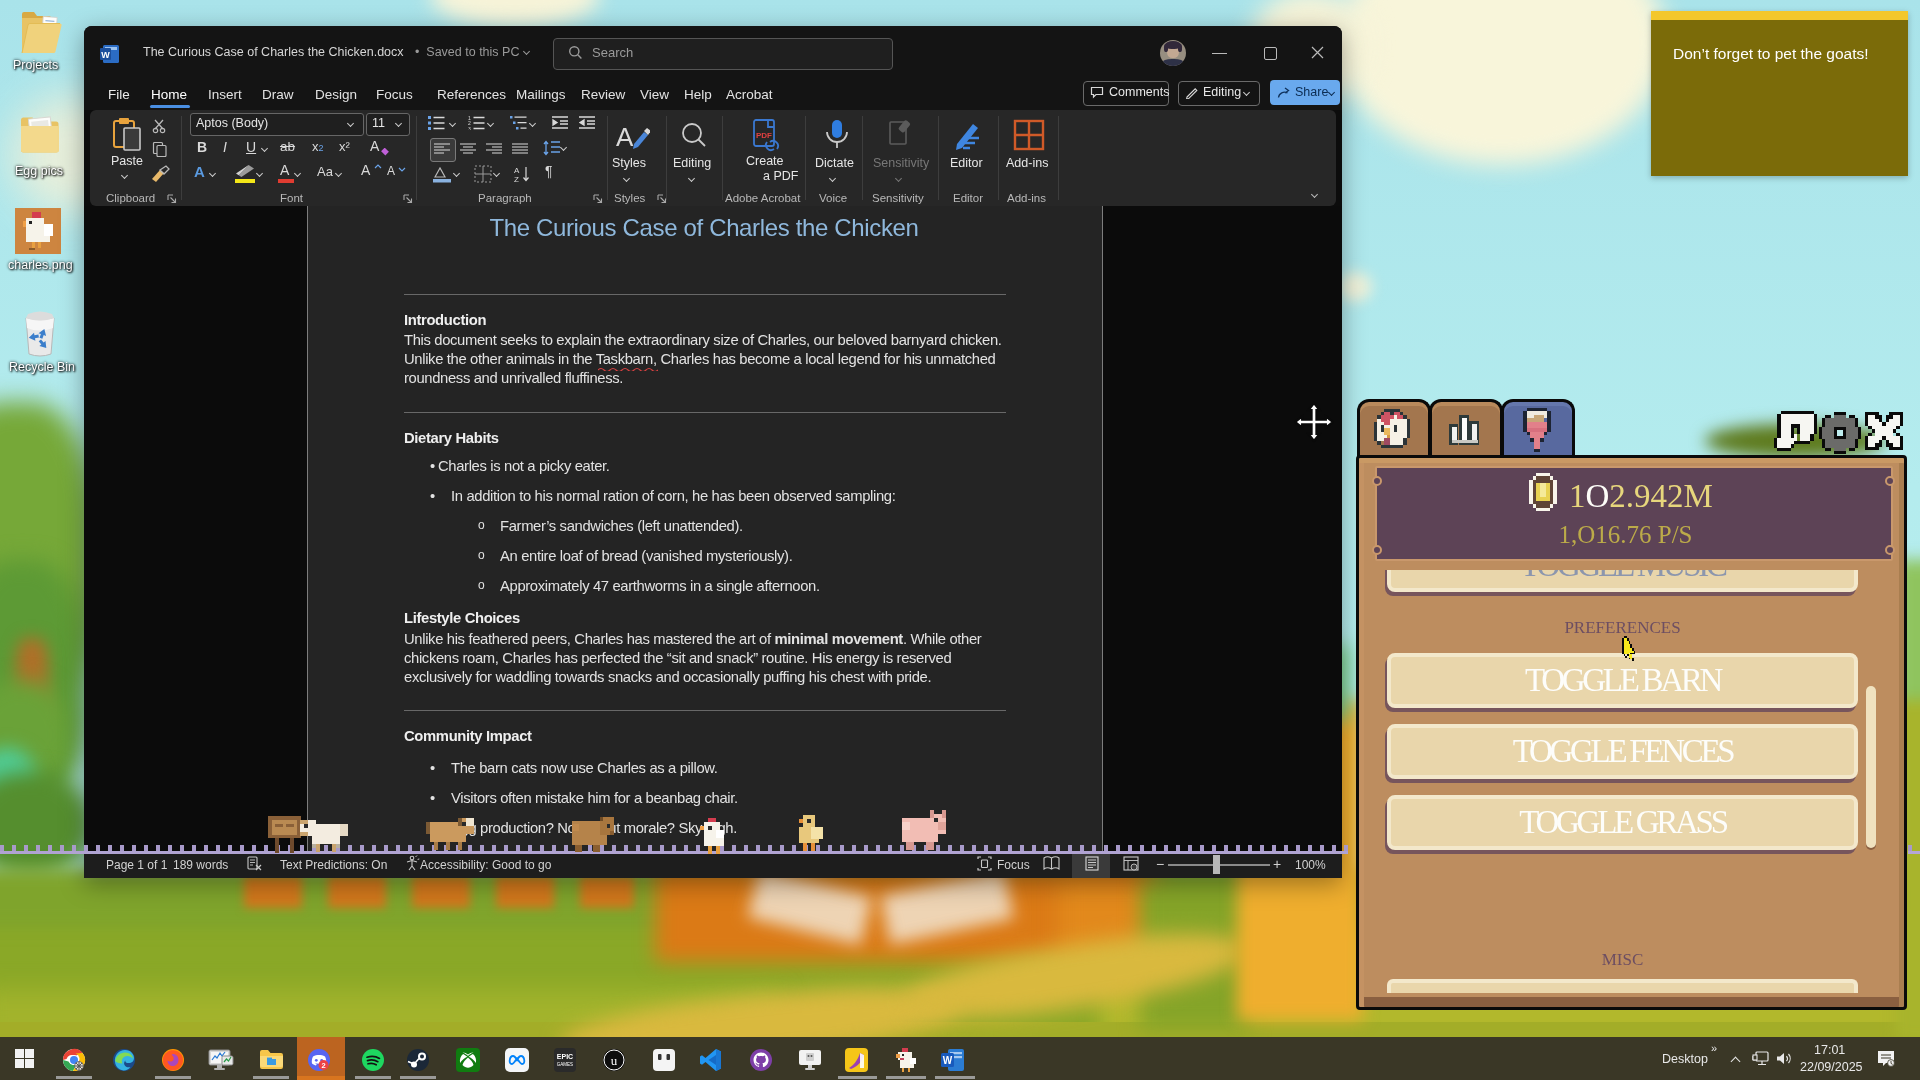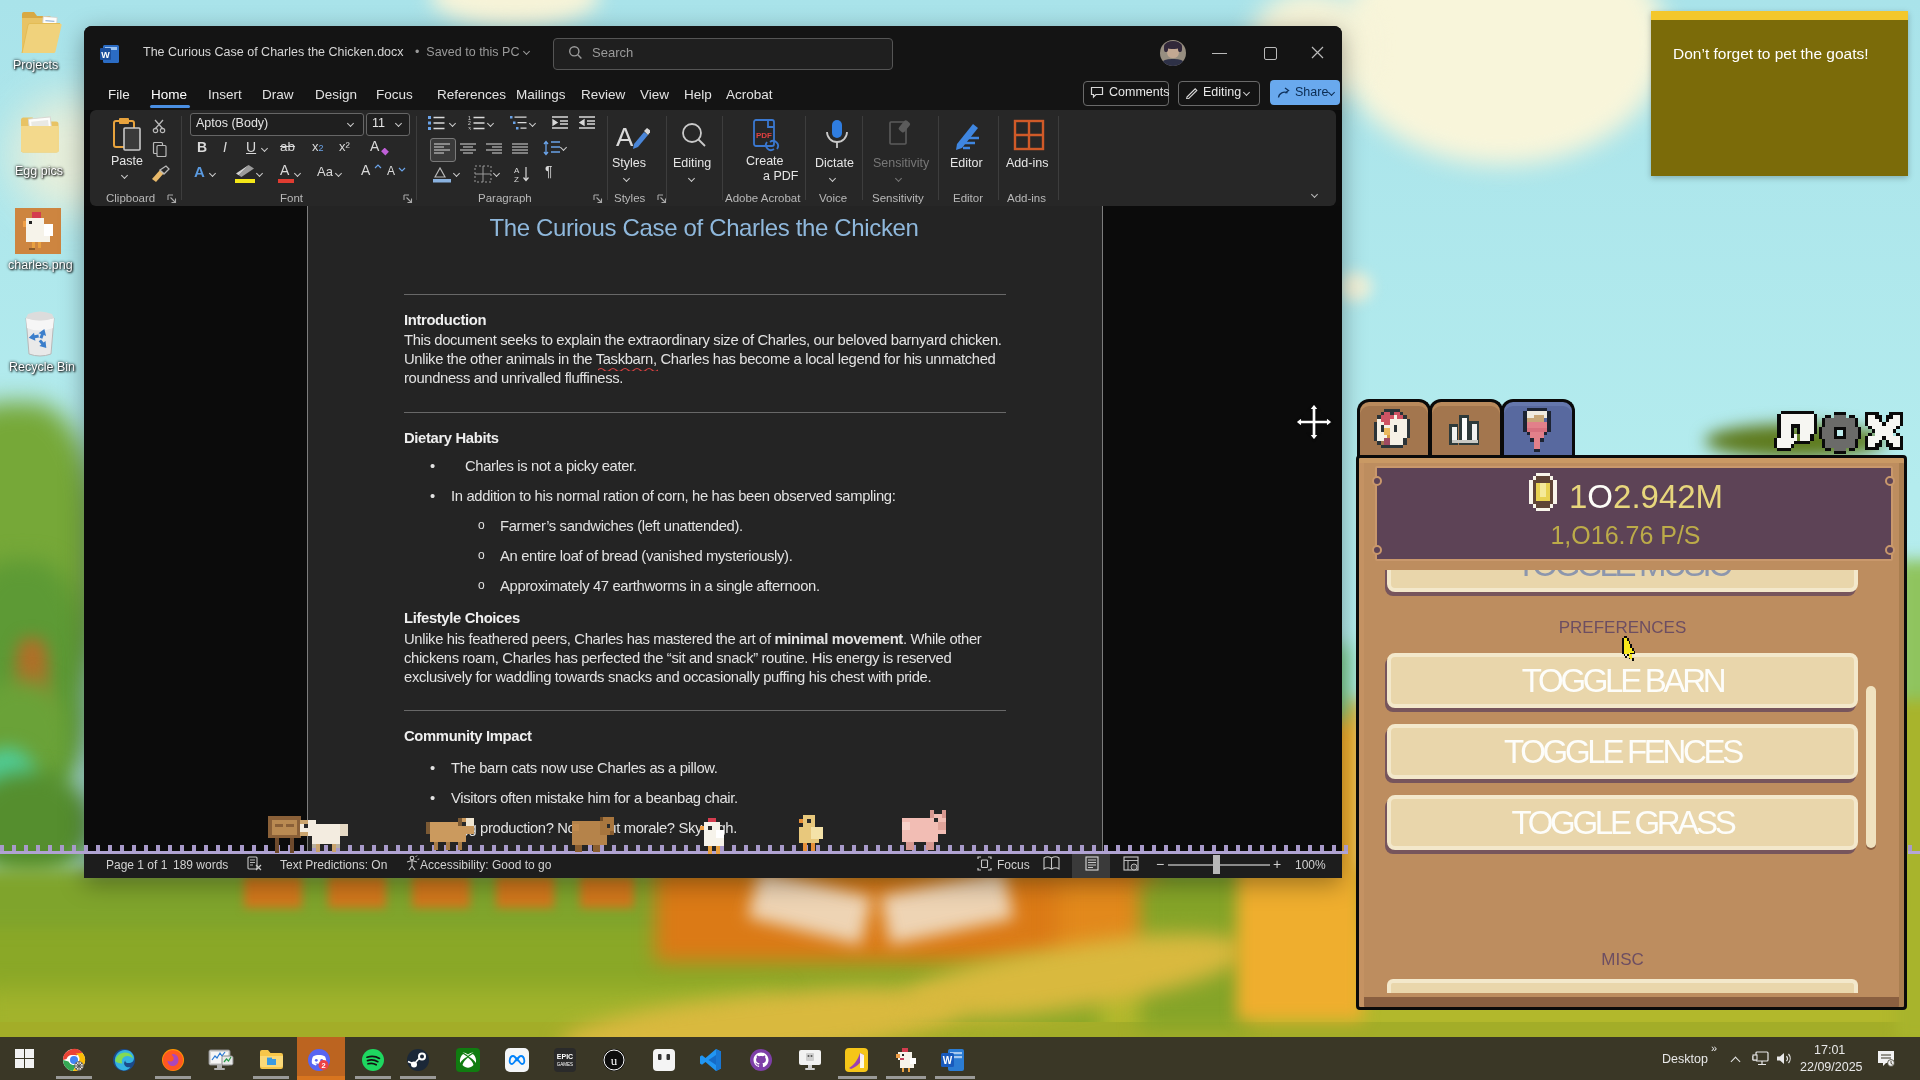--- a/index.html
+++ b/index.html
@@ -421,21 +421,21 @@
       <div class="txt" style="left:320px;top:286px;font-weight:bold;color:#efefef;">Introduction</div>
       <div class="txt" style="left:320px;top:305px;line-height:19.2px;">This document seeks to explain the extraordinary size of Charles, our beloved barnyard chicken.
 Unlike the other animals in the Taskbarn, Charles has become a local legend for his unmatched
 roundness and unrivalled fluffiness.</div>
       <svg class="abs" style="left:514px;top:341px;" width="60" height="4" viewBox="0 0 60 4">
           <path d="M0 3 q3-3 6 0 t6 0 t6 0 t6 0 t6 0 t6 0 t6 0 t6 0 t6 0 t6 0" fill="none" stroke="#d24040" stroke-width="1.1"></path>
         </svg>
       <div class="abs" style="left:320px;top:386px;width:602px;height:1px;background:#686868;"></div>
       <div class="txt" style="left:320px;top:404px;font-weight:bold;color:#efefef;">Dietary Habits</div>
       <div class="txt" style="left:346px;top:432px;">•</div>
-      <div class="txt" style="left:381px;top:432px;">Charles is not a picky eater.</div>
+      <div class="txt" style="left:354px;top:432px;">Charles is not a picky eater.</div>
       <div class="txt" style="left:346px;top:462px;">•</div>
       <div class="txt" style="left:367px;top:462px;">In addition to his normal ration of corn, he has been observed sampling:</div>
       <div class="txt" style="left:394px;top:492px;font-size:12px;">o</div>
       <div class="txt" style="left:416px;top:492px;">Farmer’s sandwiches (left unattended).</div>
       <div class="txt" style="left:394px;top:522px;font-size:12px;">o</div>
       <div class="txt" style="left:416px;top:522px;">An entire loaf of bread (vanished mysteriously).</div>
       <div class="txt" style="left:394px;top:552px;font-size:12px;">o</div>
       <div class="txt" style="left:416px;top:552px;">Approximately 47 earthworms in a single afternoon.</div>
       <div class="txt" style="left:320px;top:584px;font-weight:bold;color:#efefef;">Lifestyle Choices</div>
       <div class="txt" style="left:320px;top:604px;line-height:19.2px;">Unlike his feathered peers, Charles has mastered the art of <b>minimal movement</b>. While other
@@ -570,21 +570,21 @@
         <rect x="8" y="0" width="1" height="2" fill="#d89890"></rect>
         <rect x="11" y="0" width="1" height="2" fill="#d89890"></rect>
       <rect x="9" y="2" width="1" height="1" fill="#2a2a2a"></rect>
         <rect x="10" y="3" width="2" height="2" fill="#e0a49a"></rect>
       <rect x="2" y="8" width="2" height="2" fill="#d89890"></rect>
         <rect x="7" y="8" width="2" height="2" fill="#d89890"></rect>
       <rect x="1" y="3" width="2" height="2" fill="#f8d2ca"></rect>
     </svg>
   </div>
 
-  <div id="panel" class="abs" style="left:1356px;top:455px;width:551px;height:555px;font-family:Liberation Sans, sans-serif;">
+  <div id="panel" class="abs" style="left:1356px;top:455px;width:551px;height:555px;font-family:Liberation Serif, serif;">
 
     <div class="abs" style="left:1px;top:-56px;width:68px;height:60px;background:#a3764e;border:3px solid #0a0a0a;border-bottom:none;border-radius:12px 12px 0 0;box-shadow:inset 0 4px 0 #b98a5c;">
       <svg class="abs" style="left:11px;top:6px;" width="42" height="44" viewBox="0 0 13 13" shape-rendering="crispEdges">
         <g fill="#2c3438">
           <rect x="4" y="0" width="5" height="1"></rect>
             <rect x="3" y="1" width="1" height="2"></rect>
             <rect x="9" y="1" width="1" height="1"></rect>
           <rect x="2" y="2" width="1" height="2"></rect>
             <rect x="10" y="2" width="1" height="1"></rect>
             <rect x="11" y="3" width="1" height="6"></rect>

